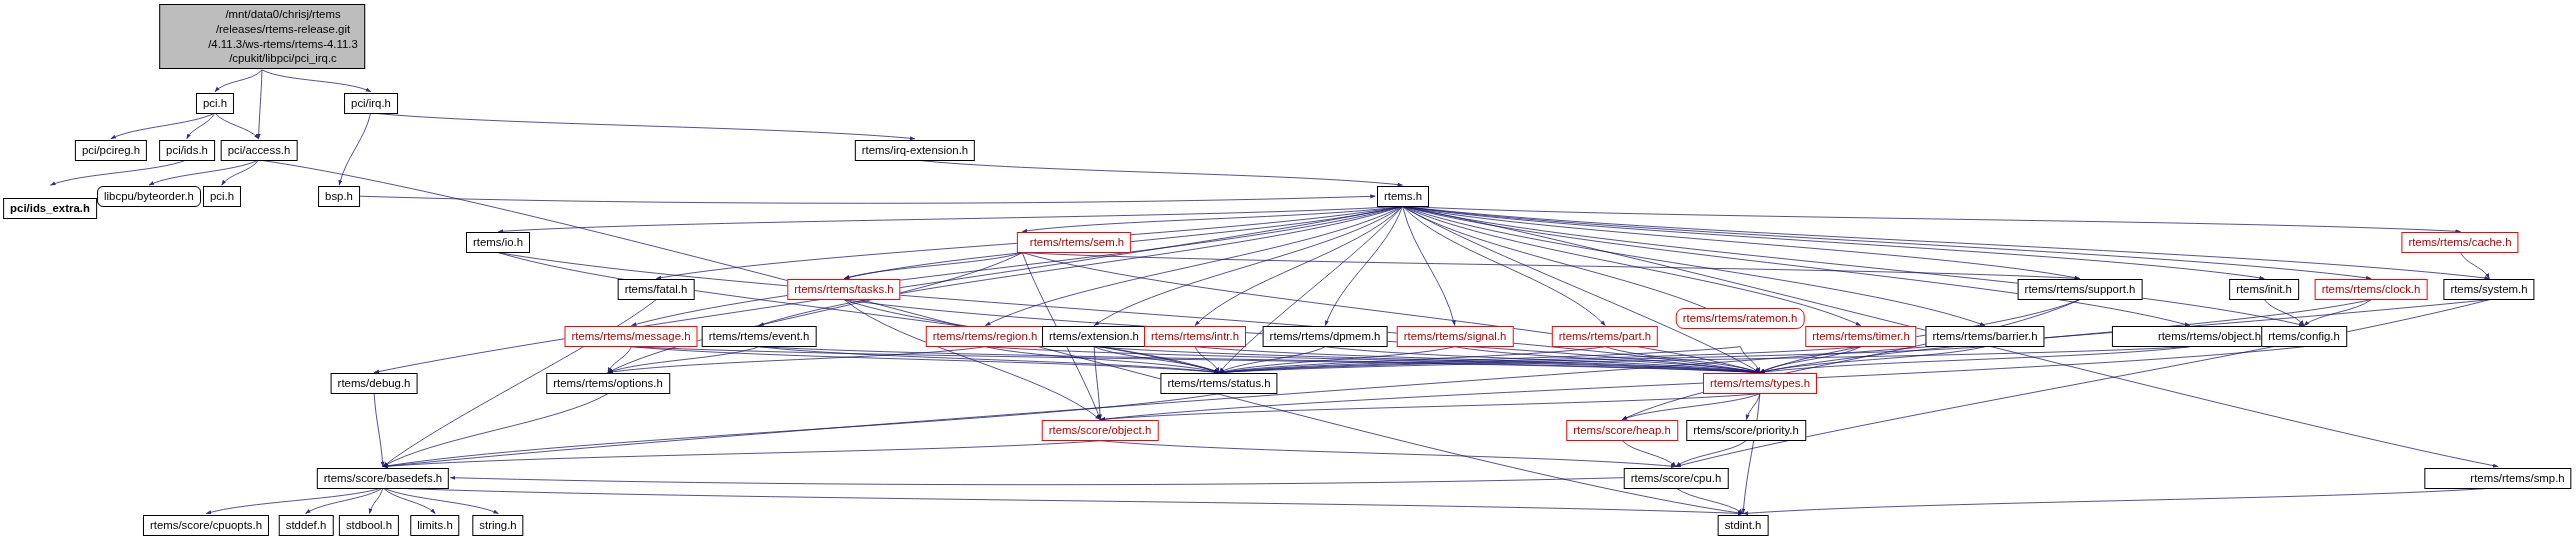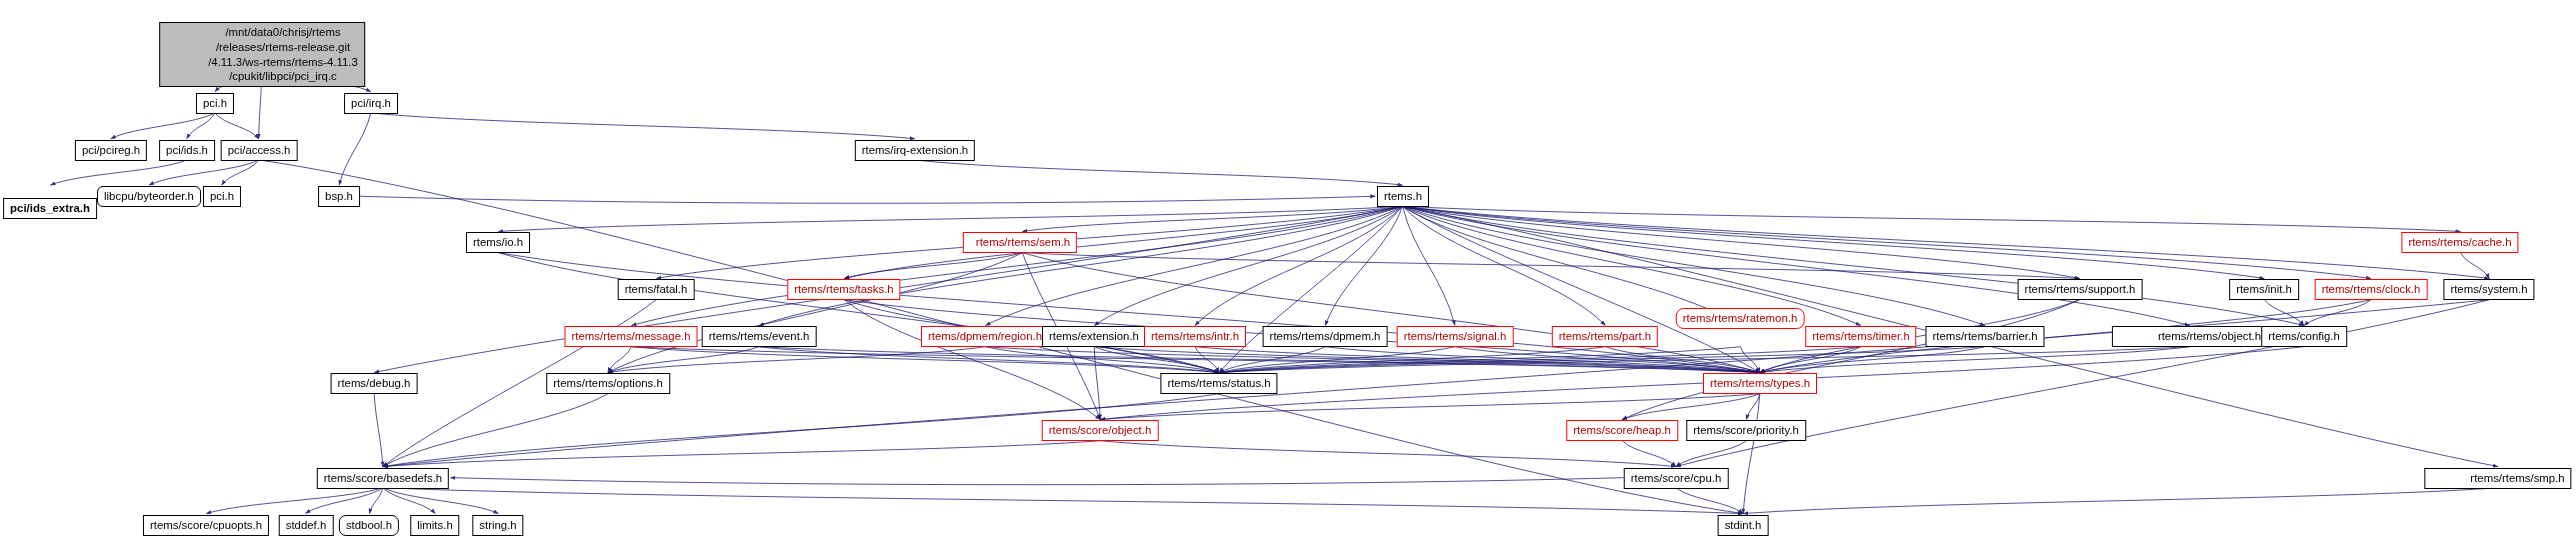--- a/index.html
+++ b/index.html
@@ -160,47 +160,47 @@
       <path d="M2495,726 C2517,744 2573,746.5 2595,764.5" class="edge" marker-end="url(#arrowhead)"></path>
       <path d="M3719,726 C3471.72,744 2842.2799999999997,746.5 2595,764.5" class="edge" marker-end="url(#arrowhead)"></path>
       <path d="M570,726 C512.14,744 364.86,746.5 307,764.5" class="edge" marker-end="url(#arrowhead)"></path>
       <path d="M570,726 C544.7,744 480.3,746.5 455,764.5" class="edge" marker-end="url(#arrowhead)"></path>
       <path d="M570,726 C565.6,744 554.4,746.5 550,764.5" class="edge" marker-end="url(#arrowhead)"></path>
       <path d="M570,726 C587.16,744 630.84,746.5 648,764.5" class="edge" marker-end="url(#arrowhead)"></path>
       <path d="M570,726 C607.84,744 704.16,746.5 742,764.5" class="edge" marker-end="url(#arrowhead)"></path>
       <path d="M570,726 C1015.5,744 2149.5,746.5 2595,764.5" class="edge" marker-end="url(#arrowhead)"></path>
     </svg>
   <div id="nodes">
-      <div class="node source" style="left: 262px; top: 22px; padding-left: 48px;">/mnt/data0/chrisj/rtems
+      <div class="node source" style="left: 262px; top: 4px; padding-left: 48px;">/mnt/data0/chrisj/rtems
 /releases/rtems-release.git
 /4.11.3/ws-rtems/rtems-4.11.3
 /cpukit/libpci/pci_irq.c</div>
       <div class="node" style="left: 215px; top: 93px;">pci.h</div>
       <div class="node" style="left: 371px; top: 93px;">pci/irq.h</div>
       <div class="node" style="left: 111px; top: 140px;">pci/pcireg.h</div>
       <div class="node" style="left: 187px; top: 140px;">pci/ids.h</div>
       <div class="node" style="left: 259px; top: 140px;">pci/access.h</div>
       <div class="node" style="left: 915px; top: 140px;">rtems/irq-extension.h</div>
       <div class="node" style="left: 50px; top: 198px; font-weight: bold;">pci/ids_extra.h</div>
       <div class="node" style="left: 149px; top: 186px; border-radius: 6px;">libcpu/byteorder.h</div>
       <div class="node" style="left: 222px; top: 186px;">pci.h</div>
       <div class="node" style="left: 339px; top: 186px;">bsp.h</div>
       <div class="node" style="left: 1403px; top: 186px;">rtems.h</div>
       <div class="node" style="left: 498px; top: 232px;">rtems/io.h</div>
-      <div class="node truncated" style="left: 1020px; top: 232px; padding-left: 12px;">rtems/rtems/sem.h</div>
+      <div class="node truncated" style="left: 1074px; top: 232px; padding-left: 12px;">rtems/rtems/sem.h</div>
       <div class="node truncated" style="left: 2460px; top: 232px;">rtems/rtems/cache.h</div>
       <div class="node" style="left: 656px; top: 279px;">rtems/fatal.h</div>
       <div class="node truncated" style="left: 844px; top: 279px;">rtems/rtems/tasks.h</div>
       <div class="node" style="left: 2080px; top: 279px;">rtems/rtems/support.h</div>
       <div class="node" style="left: 2264px; top: 279px;">rtems/init.h</div>
       <div class="node truncated" style="left: 2371px; top: 279px;">rtems/rtems/clock.h</div>
       <div class="node" style="left: 2489px; top: 279px;">rtems/system.h</div>
       <div class="node truncated" style="left: 631px; top: 326px;">rtems/rtems/message.h</div>
       <div class="node" style="left: 759px; top: 326px;">rtems/rtems/event.h</div>
-      <div class="node truncated" style="left: 985px; top: 326px;">rtems/dpmem/region.h</div>
+      <div class="node truncated" style="left: 985px; top: 326px;">rtems/rtems/region.h</div>
       <div class="node" style="left: 1094px; top: 326px;">rtems/extension.h</div>
       <div class="node truncated" style="left: 1195px; top: 326px;">rtems/rtems/intr.h</div>
       <div class="node" style="left: 1325px; top: 326px;">rtems/rtems/dpmem.h</div>
       <div class="node truncated" style="left: 1455px; top: 326px;">rtems/rtems/signal.h</div>
       <div class="node truncated" style="left: 1605px; top: 326px;">rtems/rtems/part.h</div>
       <div class="node truncated" style="left: 1740px; top: 308px; border-radius: 8px;">rtems/rtems/ratemon.h</div>
       <div class="node truncated" style="left: 1861px; top: 326px;">rtems/rtems/timer.h</div>
       <div class="node" style="left: 1985px; top: 326px;">rtems/rtems/barrier.h</div>
       <div class="node" style="left: 2190px; top: 326px; padding-left: 45px;">rtems/rtems/object.h</div>
       <div class="node" style="left: 2304px; top: 326px;">rtems/config.h</div>
@@ -209,19 +209,19 @@
       <div class="node" style="left: 1219px; top: 373px;">rtems/rtems/status.h</div>
       <div class="node truncated" style="left: 1760px; top: 373px;">rtems/rtems/types.h</div>
       <div class="node truncated" style="left: 1100px; top: 420px;">rtems/score/object.h</div>
       <div class="node truncated" style="left: 1622px; top: 420px;">rtems/score/heap.h</div>
       <div class="node" style="left: 1746px; top: 420px;">rtems/score/priority.h</div>
       <div class="node" style="left: 383px; top: 468px;">rtems/score/basedefs.h</div>
       <div class="node" style="left: 1676px; top: 468px;">rtems/score/cpu.h</div>
       <div class="node" style="left: 2498px; top: 468px; padding-left: 45px;">rtems/rtems/smp.h</div>
       <div class="node" style="left: 206px; top: 515px;">rtems/score/cpuopts.h</div>
       <div class="node" style="left: 306px; top: 515px;">stddef.h</div>
-      <div class="node" style="left: 369px; top: 515px; border-radius: 7px;">stdbool.h</div>
+      <div class="node" style="left: 369px; top: 515px;">stdbool.h</div>
       <div class="node" style="left: 435px; top: 515px;">limits.h</div>
       <div class="node" style="left: 498px; top: 515px;">string.h</div>
       <div class="node" style="left: 1743px; top: 515px;">stdint.h</div>
     </div>
 </div>
 
 
 </body></html>

